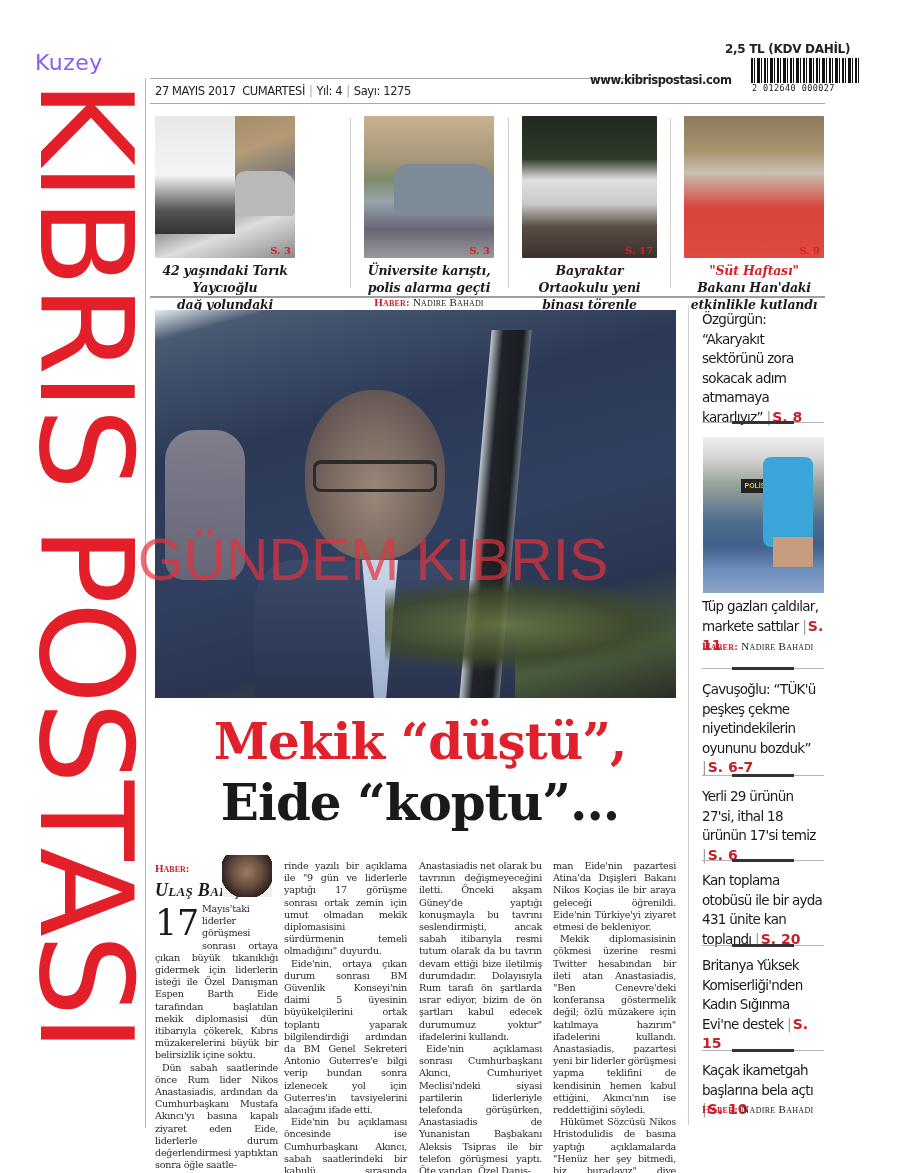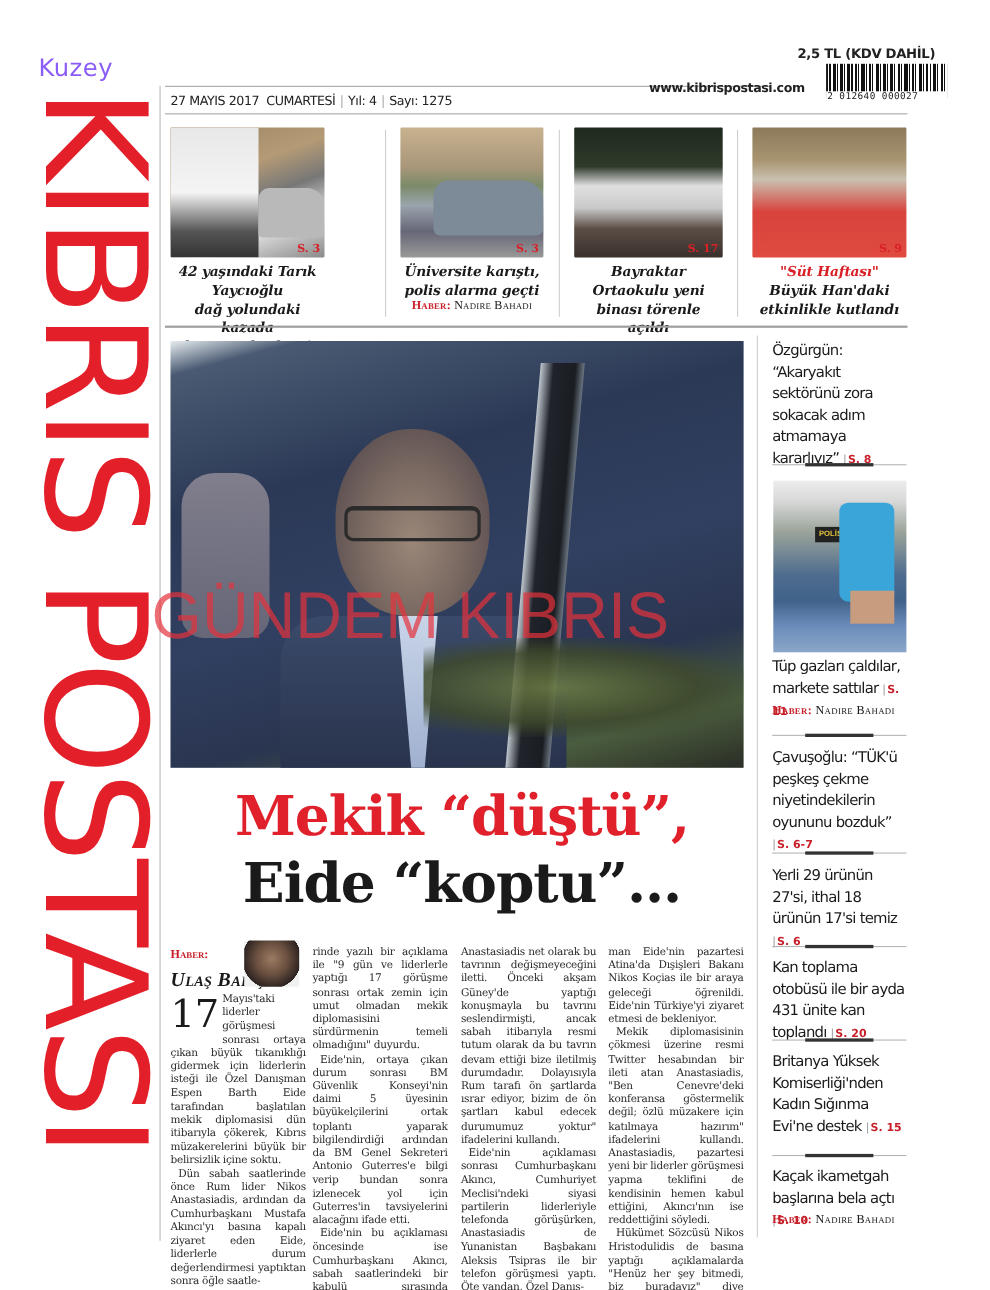--- a/index.html
+++ b/index.html
@@ -26,21 +26,21 @@
       repeating-linear-gradient(90deg, #111 0 2px, #fff 2px 3px, #111 3px 4px, #fff 4px 6px, #111 6px 9px, #fff 9px 10px, #111 10px 11px, #fff 11px 13px); }
     .barcode .digits { font-family: "DejaVu Sans Mono", monospace; font-size: 8.5px; letter-spacing: 0.4px; color: #222; background: #fff; margin-top: -6px; padding-left: 1px; position: relative; }
     .top-rule { position: absolute; left: 150px; top: 78px; width: 550px; height: 1px; background: #a8a8a8; }
     .date-line { position: absolute; left: 155px; top: 84px; font-size: 11.5px; font-family: "DejaVu Sans", sans-serif; letter-spacing: -0.4px; color: #222; }
     .date-line .sep { color: #aaa; margin: 0 4px; }
     .website { position: absolute; left: 590px; top: 73px; font-size: 11.5px; font-family: "DejaVu Sans", sans-serif; letter-spacing: -0.4px; color: #222; font-weight: bold; }
     .bottom-rule { position: absolute; left: 150px; top: 103px; width: 675px; height: 1px; background: #a8a8a8; }
 
     
     .teaser { position: absolute; top: 116px; width: 140px; text-align: center; }
-    .teaser .photo { width: 140px; height: 118px; position: relative; overflow: hidden; border-radius: 1px; }
+    .teaser .photo { width: 140px; height: 142px; position: relative; overflow: hidden; border-radius: 1px; }
     .teaser .page-ref { position: absolute; right: 4px; bottom: 2px; font-family: "DejaVu Serif", serif; font-size: 10px; font-weight: bold; color: #d92027; }
     .teaser .title { font-family: "DejaVu Serif", serif; font-style: italic; font-weight: bold; font-size: 12.5px; line-height: 17px; margin-top: 4px; color: #1a1a1a; letter-spacing: -0.2px; }
     .teaser .title .red { color: #d92027; }
     .byline { font-family: "Liberation Serif", serif; font-size: 11px; font-variant: small-caps; letter-spacing: 0.2px; color: #222; }
     .byline .lbl { color: #c8202a; font-weight: bold; }
     .teaser-div { position: absolute; top: 118px; width: 1px; height: 170px; background: #cfcfcf; }
     .strip-rule { position: absolute; left: 150px; top: 296px; width: 675px; height: 2px; background: #9e9e9e; }
 
     .ph1 { background: linear-gradient(160deg, #9c8463 0%, #b49a75 35%, #777 55%, #ddd 75%, #8a8a8a 100%); }
     .ph1 .truck { position: absolute; left: 0; top: 0; width: 80px; height: 118px; background: linear-gradient(180deg, #e8e8e8 0%, #f4f4f4 50%, #555 80%, #333 100%); }
@@ -77,21 +77,21 @@
     .col p.noindent { text-indent: 0; }
     .col1 { left: 155px; }
     .col2 { left: 284px; top: 860px; }
     .col3 { left: 419px; top: 860px; }
     .col4 { left: 553px; top: 860px; }
     .dropcap { float: left; font-size: 35px; line-height: 36px; margin: 2px 3px 0 0; font-family: "DejaVu Serif", serif; color: #1a1a1a; }
 
     
     .rail-div { position: absolute; left: 688px; top: 305px; width: 1px; height: 820px; background: #cfcfcf; }
     .rail-item { position: absolute; left: 702px; width: 124px; font-family: "DejaVu Sans", sans-serif; font-size: 13.5px; line-height: 19.5px; color: #1a1a1a; letter-spacing: -0.7px; transform-origin: 0 0; }
-    .rail-item .pref { font-size: 10px; font-weight: bold; color: #c8202a; letter-spacing: 0; }
+    .rail-item .pref { font-size: 14px; font-weight: bold; color: #c8202a; letter-spacing: 0; }
     .rail-item .pref .bar { color: #999; font-weight: normal; margin-right: 1px; }
     .rail-sep { position: absolute; left: 702px; width: 122px; height: 1px; background: #b5b5b5; }
     .rail-sep::after { content: ""; position: absolute; left: 30px; top: -1px; width: 62px; height: 3px; background: #333; }
     .rail-photo { position: absolute; left: 703px; top: 437px; width: 121px; height: 156px; overflow: hidden;
       background: linear-gradient(180deg, #ededed 0%, #d8d8d8 12%, #9aa39a 30%, #4e6c8e 55%, #40628a 70%, #6c8dbb 85%, #8aa6c8 100%); }
     .rail-photo .shirt { position: absolute; left: 60px; top: 20px; width: 50px; height: 90px; background: #3aa5d8; border-radius: 8px; }
     .rail-photo .back { position: absolute; left: 70px; top: 100px; width: 40px; height: 30px; background: #c89d7f; }
     .rail-photo .sign { position: absolute; left: 38px; top: 42px; width: 28px; height: 14px; background: #222; color: #e0c13a; font-size: 7px; font-weight: bold; text-align: center; line-height: 14px; }
     .rail-byline { position: absolute; left: 702px; font-family: "Liberation Serif", serif; font-size: 11px; font-variant: small-caps; letter-spacing: 0.3px; }
     .rail-byline .lbl { color: #c8202a; font-weight: bold; }
@@ -159,21 +159,21 @@
   </div>
 </div>
 <div class="teaser-div" style="left:670px"></div>
 
 <div class="teaser" style="left:684px">
   <div class="photo ph4">
     <span class="page-ref">S. 9</span>
   </div>
   <div class="title">
     <div class="red">"Süt Haftası"</div>
-    <div>Büyük Han'daki</div>
+    <div>Bakanı Han'daki</div>
     <div>etkinlikle kutlandı</div>
   </div>
 </div>
 <div class="strip-rule"></div>
 
 <div class="main-photo">
   <div class="hand"></div>
   <div class="suit"></div>
   <div class="shirt"></div>
   <div class="face"></div>

